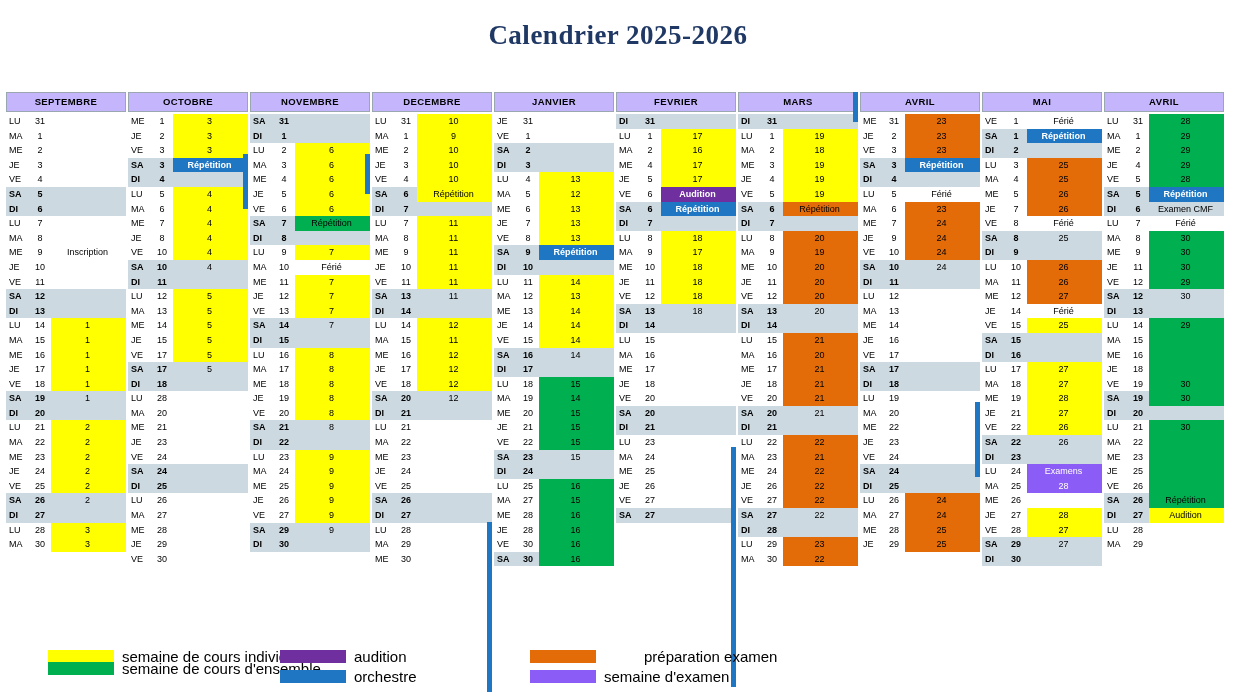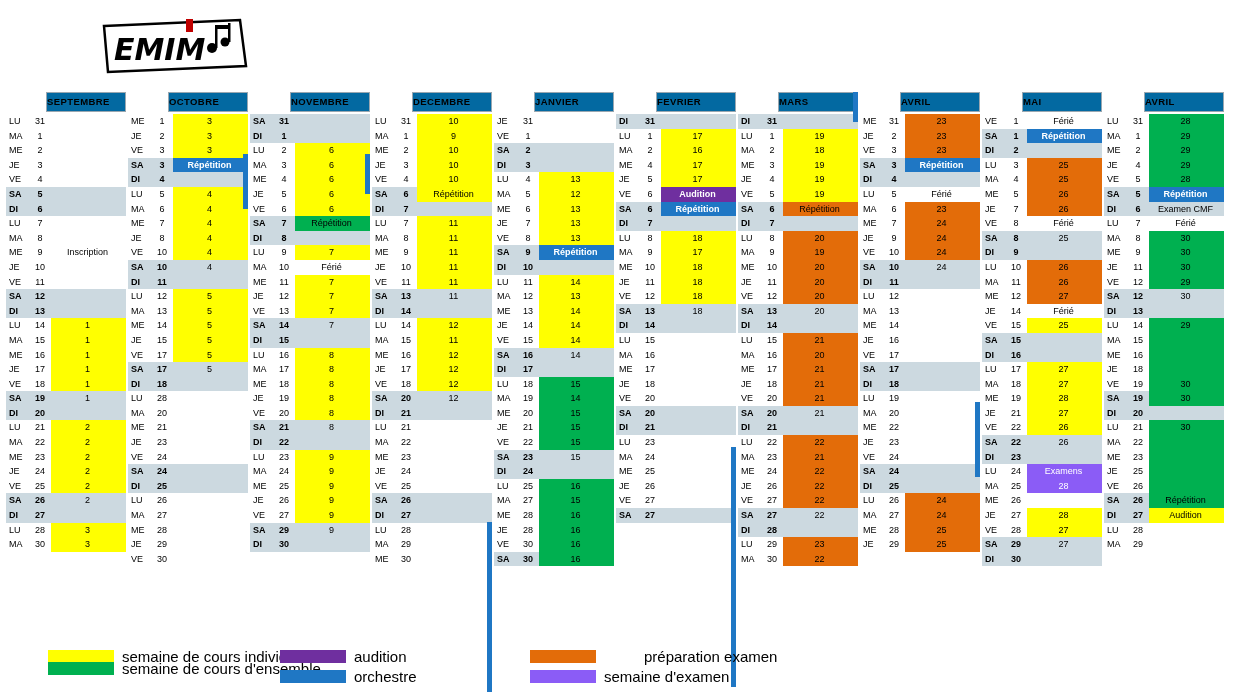--- a/index.html
+++ b/index.html
@@ -25,26 +25,25 @@
     letter-spacing:.5px;
   }
   
   #grid{
     position:absolute;left:6px;top:92px;
     display:flex;
     gap:2px;
   }
   .month{width:120px;}
   .mhead{
-    height:18px;line-height:18px;
+    height:18px;line-height:18px;text-align:center;
     font-size:9.5px;font-weight:bold;
-    background:#0369a1;color:#000;
+    background:#c4b5fd;color:#000;
     border:1px solid #9aa7b0;
     letter-spacing:.4px;
-    margin-left:40px;
   }
   .days{margin-top:2px;}
   .row{
     display:flex;align-items:stretch;
     height:14.6px;line-height:14.6px;
   }
   .dow{width:20px;padding-left:3px;font-size:9px;}
   .dnum{width:22px;text-align:center;font-size:9px;}
   .note{flex:1;text-align:center;font-size:9px;padding-right:2px;}
   .bold{font-weight:bold;}
@@ -65,32 +64,21 @@
     position:absolute;left:0;top:644px;width:1236px;height:44px;
   }
   .lg{position:absolute;display:flex;align-items:center;font-size:15px;}
   .swatch{width:66px;height:13px;margin-right:8px;border:0;}
   .lgtext{white-space:nowrap;}
 </style>
 </head>
 <body>
 
 <div id="header">
-  <div id="logo">
-    <svg width="150" height="62" viewBox="0 0 150 62">
-      <path d="M4,12 L140,6 L146,52 L8,58 Z" fill="none" stroke="#000" stroke-width="2.5"></path>
-      <text x="14" y="46" font-family="DejaVu Sans, sans-serif" font-size="30" font-weight="bold" font-style="italic">EMIM</text>
-      <circle cx="112" cy="34" r="5" fill="#000"></circle>
-      <rect x="115" y="12" width="2.5" height="22" fill="#000"></rect>
-      <rect x="115" y="11" width="14" height="4" fill="#000"></rect>
-      <circle cx="125" cy="28" r="4.5" fill="#000"></circle>
-      <rect x="128" y="9" width="2.5" height="19" fill="#000"></rect>
-      <rect x="86" y="5" width="7" height="13" fill="#c00000"></rect>
-    </svg>
-  </div>
+  <div id="title">Calendrier 2025-2026</div>
 </div>
 
 <div id="grid">
     <div class="month">
       <div class="mhead">SEPTEMBRE</div>
       <div class="days">
         <div class="row">
           <div class="dow">LU</div>
           <div class="dnum">31</div>
           <div class="note"></div>

